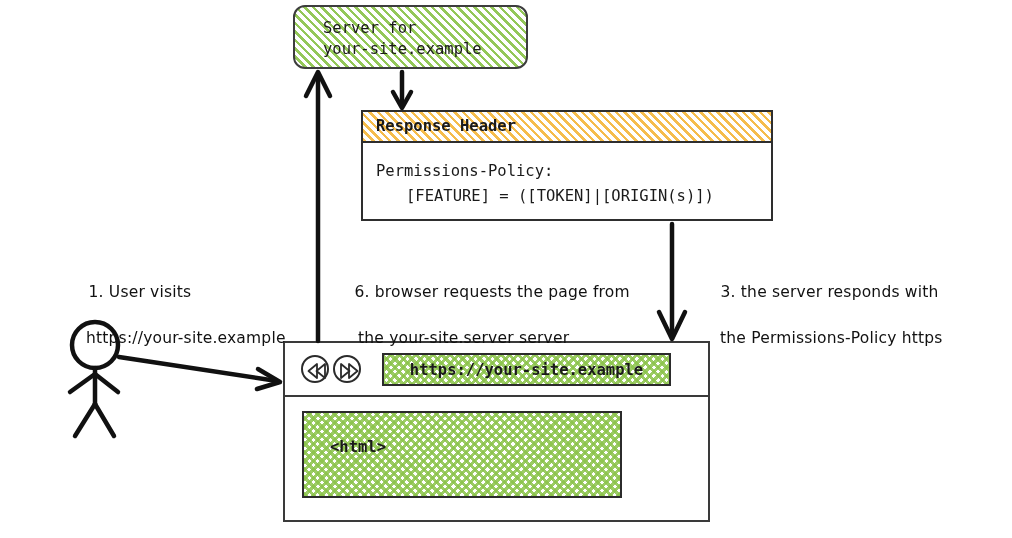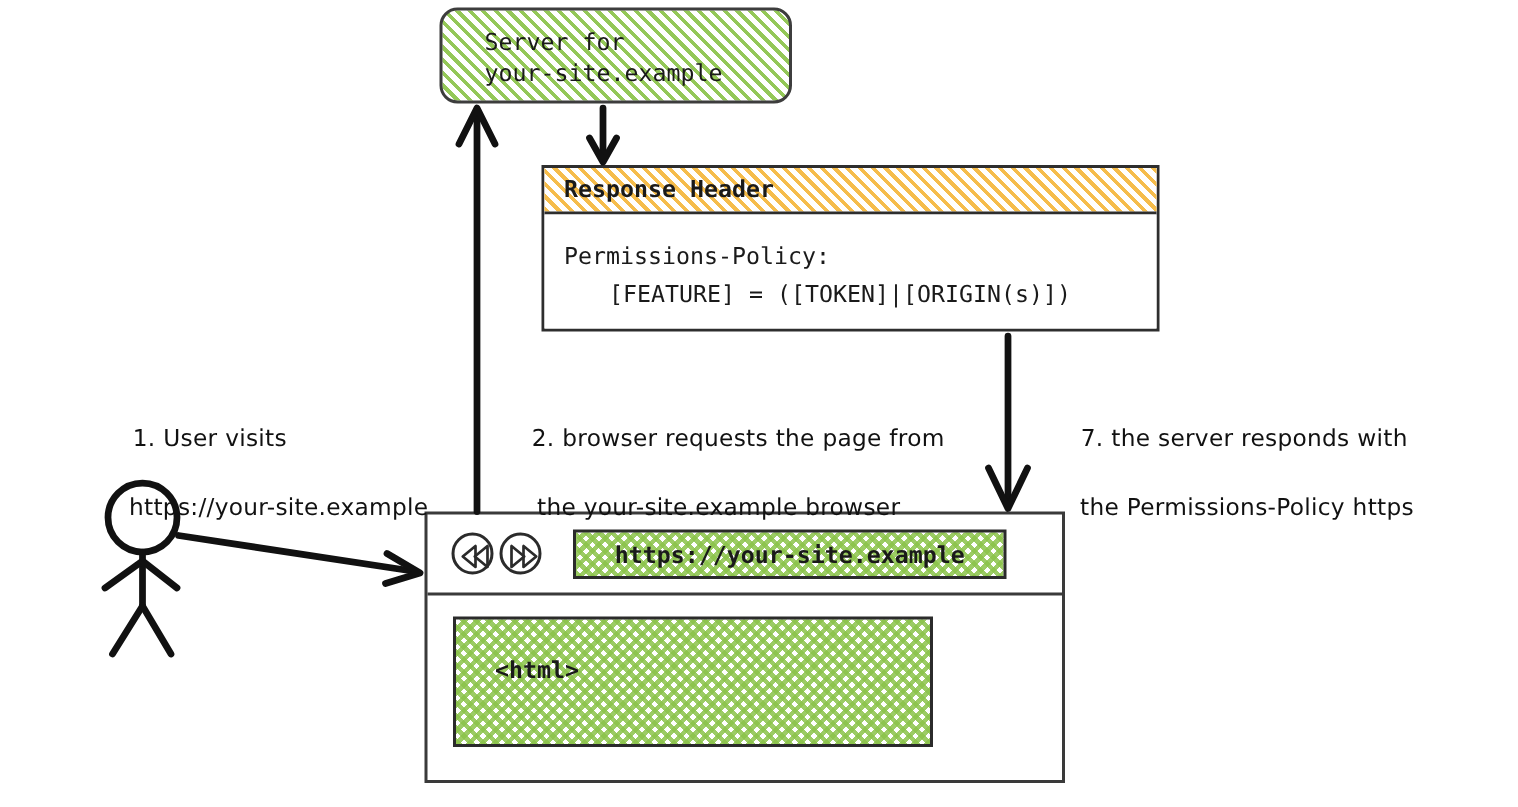--- a/index.html
+++ b/index.html
@@ -282,26 +282,26 @@
       <div class="mono line line1">&lt;html&gt;</div>
     </div>
   </div>
 
   <div id="annotation-1" class="annotation hand">
     <span class="l1">1. User visits</span>
     <span class="l2">https://your-site.example</span>
   </div>
 
   <div id="annotation-2" class="annotation hand">
-    <span class="l1">2. browser requests the page from</span>
-    <span class="l2">the your-site.example browser</span>
+    <span class="l1">6. browser requests the page from</span>
+    <span class="l2">the your-site.server server</span>
   </div>
 
   <div id="annotation-3" class="annotation hand">
-    <span class="l1">7. the server responds with</span>
+    <span class="l1">3. the server responds with</span>
     <span class="l2">the Permissions-Policy https</span>
   </div>
 
   <svg id="vector-layer" viewBox="0 0 1012 538">
 
     <g stroke="#111111" fill="none" stroke-linecap="round" stroke-linejoin="round">
       <circle cx="95" cy="345" r="23" stroke-width="4.5"></circle>
       <line x1="95" y1="368" x2="95" y2="404" stroke-width="4.5"></line>
       <line x1="95" y1="374" x2="70" y2="392" stroke-width="4.5"></line>
       <line x1="95" y1="374" x2="118" y2="392" stroke-width="4.5"></line>

